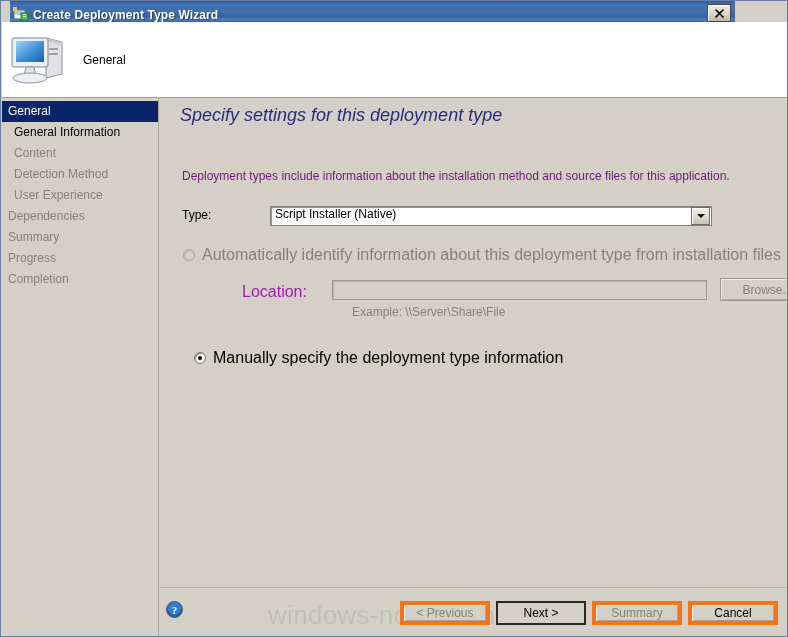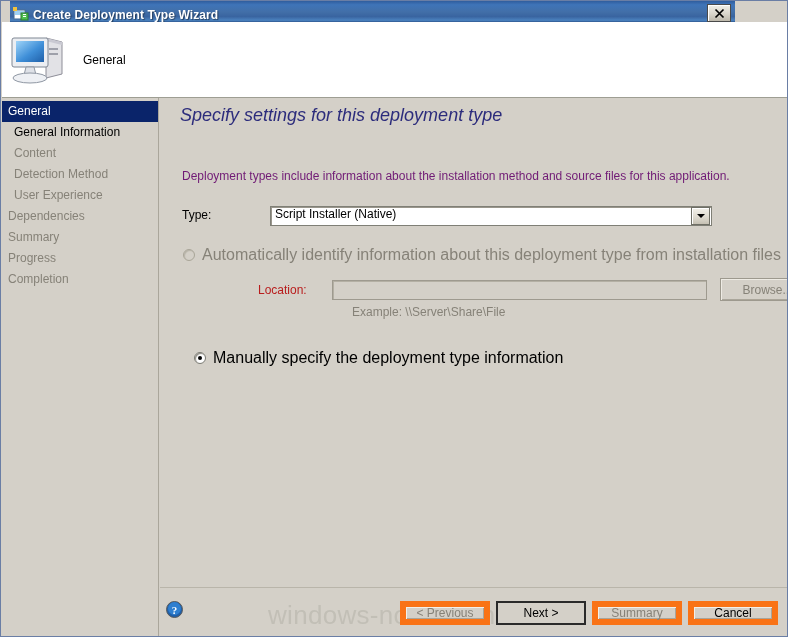--- a/index.html
+++ b/index.html
@@ -259,23 +259,22 @@
     position: absolute;
     left: 82px;
     top: 182px;
     width: 540px;
     height: 20px;
   }
   .lbl-location {
     position: absolute;
     left: 0;
     top: 3px;
-    font-size: 12px;
-    color: #b91c1c;
-    margin-left: 16px;
+    font-size: 16px;
+    color: #a21caf;
   }
   .location-input {
     position: absolute;
     left: 90px;
     top: 0;
     width: 375px;
     height: 20px;
     background: #d4d0c8;
     border: 1px solid #9e9a8f;
     box-shadow: inset 1px 1px 0 #b4b0a4;
@@ -341,21 +340,21 @@
     position: absolute;
     right: 9px;
     top: 13px;
     display: flex;
     gap: 6px;
   }
   .btn {
     width: 90px;
     height: 24px;
     background: #d4d0c8;
-    border: 6px solid #f97316;
+    border: 4px solid #f97316;
     box-shadow: inset 1px 1px 0 #f2efe8, inset -1px -1px 0 #a8a49a;
     box-sizing: border-box;
     font-size: 12px;
     color: #000000;
     display: flex;
     align-items: center;
     justify-content: center;
     cursor: default;
     position: relative;
   }

